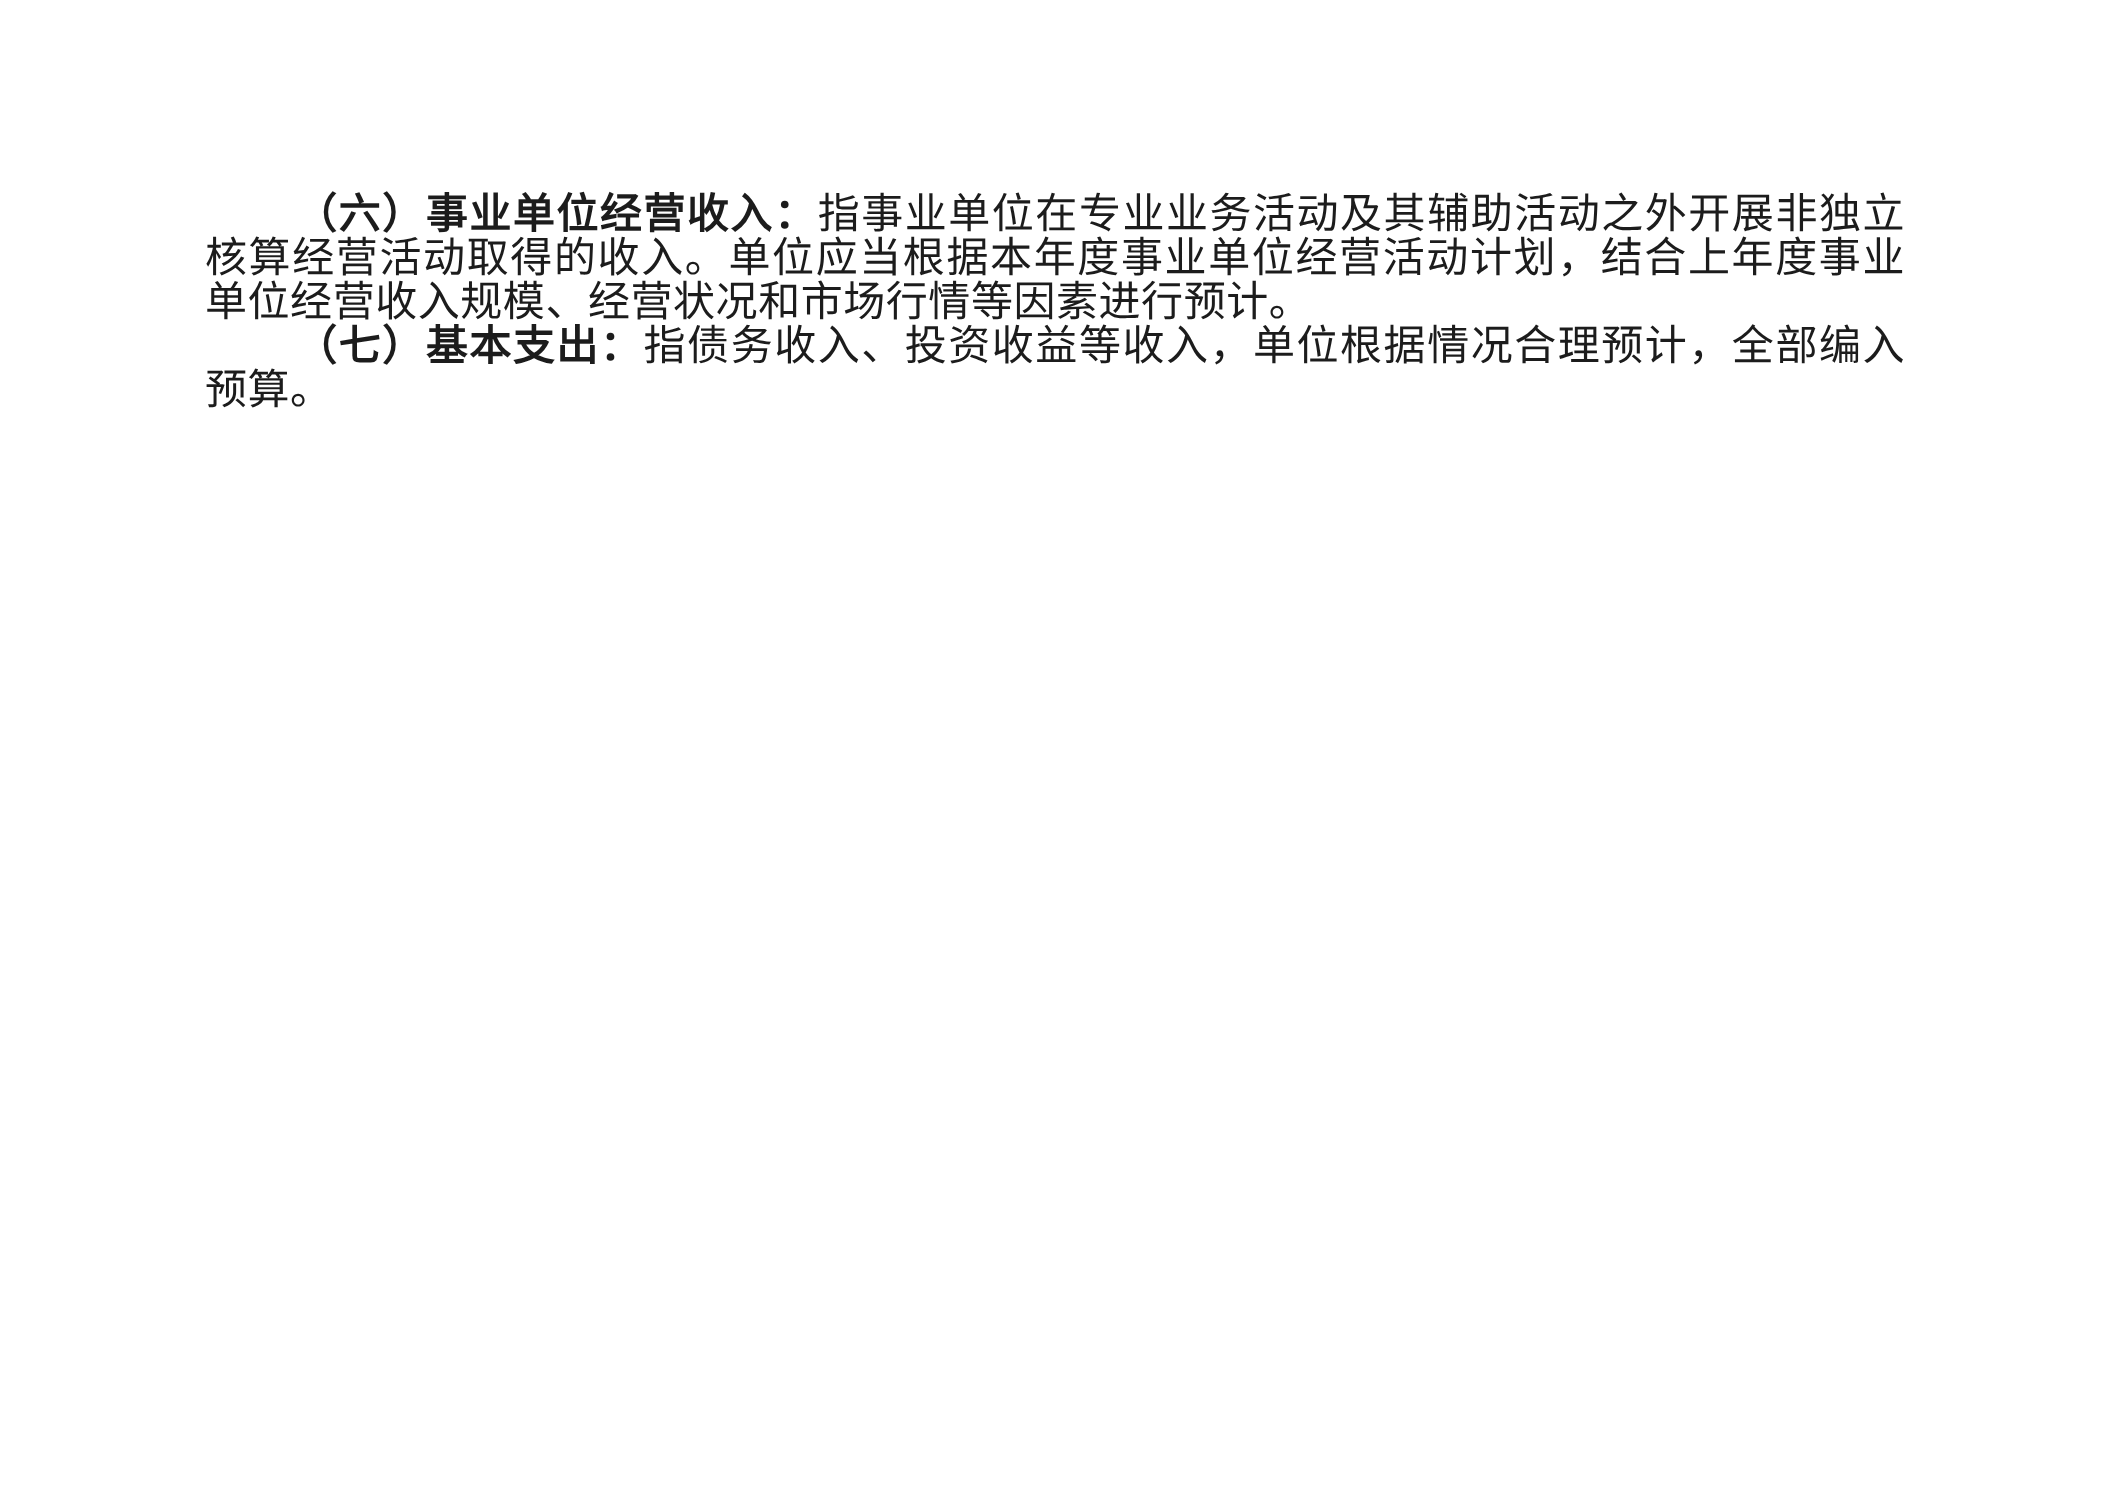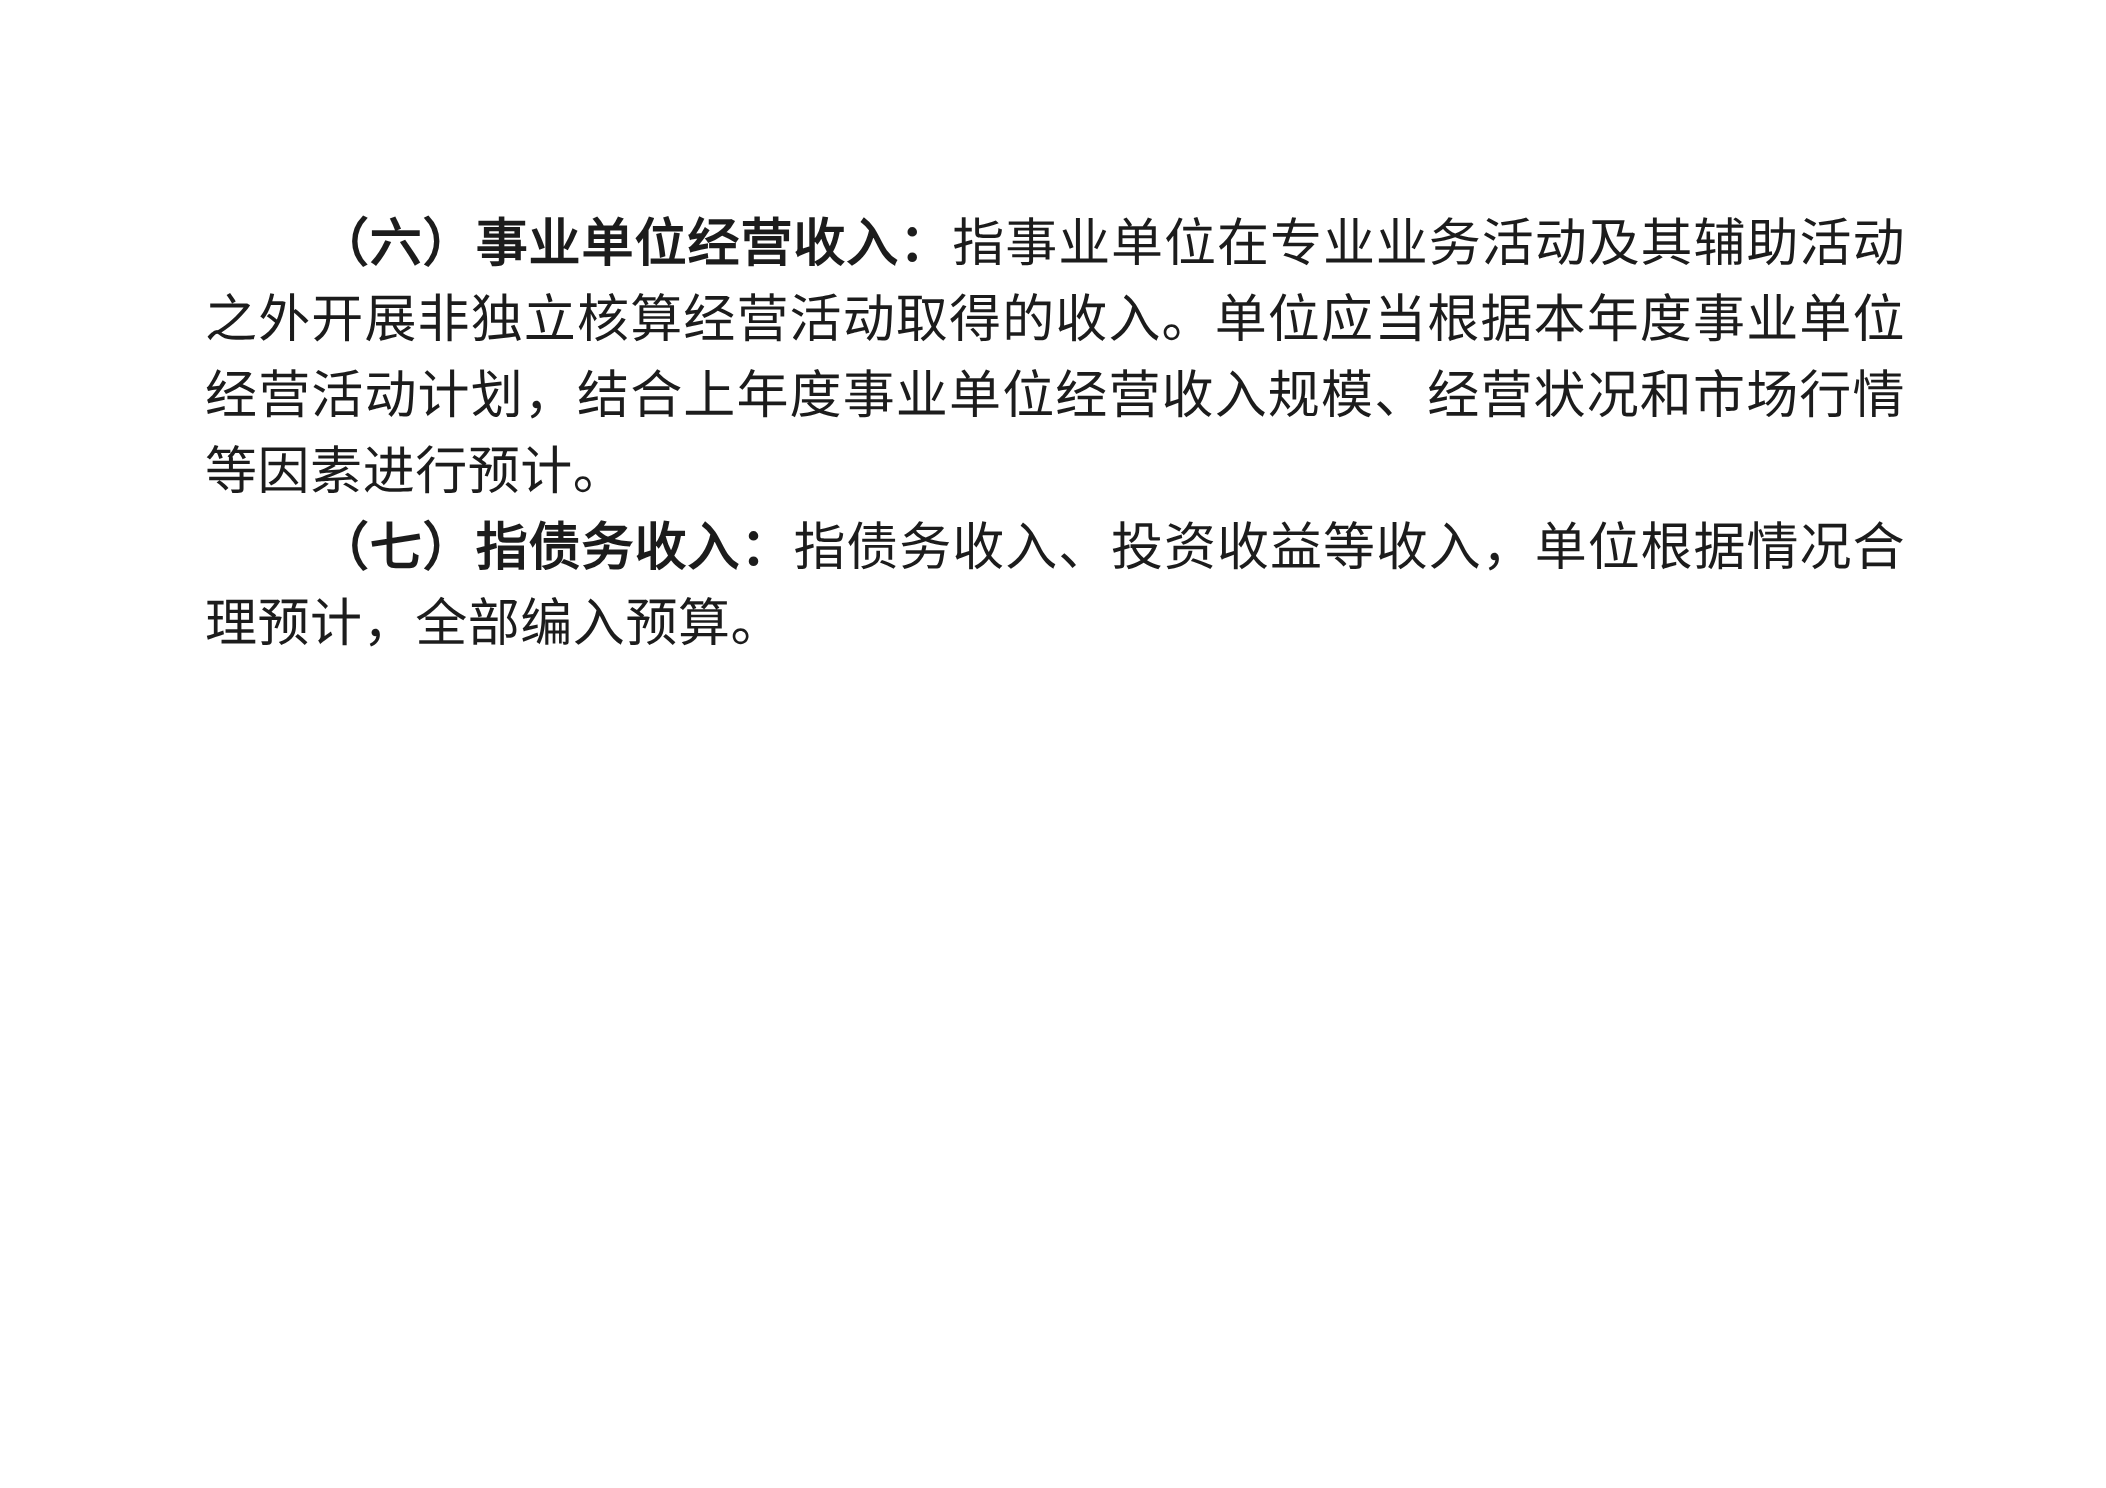--- a/index.html
+++ b/index.html
@@ -11,25 +11,25 @@
     position: relative;
     width: 2106px;
     height: 1488px;
     background: #ffffff;
     overflow: hidden;
     font-family: "Liberation Serif", "DejaVu Serif", serif;
   }
   .content {
     position: absolute;
     left: 205px;
-    top: 206px;
+    top: 192px;
     width: 1700px;
     color: #1c1c1c;
-    font-size: 52px;
-    line-height: 76px;
+    font-size: 42px;
+    line-height: 44px;
     letter-spacing: 0.55px;
     text-align: justify;
     text-justify: inter-ideograph;
     word-break: break-all;
     overflow-wrap: anywhere;
   }
   .para {
     margin: 0;
     padding: 0;
     text-indent: 2.15em;
@@ -42,18 +42,18 @@
   }
 </style>
 </head>
 <body>
 
 <div class="page">
   <div class="content">
 
     <p class="para"><span class="label">（六）事业单位经营收入：</span><span class="body">指事业单位在专业业务活动及其辅助活动之外开展非独立核算经营活动取得的收入。单位应当根据本年度事业单位经营活动计划，结合上年度事业单位经营收入规模、经营状况和市场行情等因素进行预计。</span></p>
 
-    <p class="para"><span class="label">（七）指债务收入：</span><span class="body">指债务收入、投资收益等收入，单位根据情况合理预计，全部编入预算。</span></p>
+    <p class="para"><span class="label">（七）基本支出：</span><span class="body">指债务收入、投资收益等收入，单位根据情况合理预计，全部编入预算。</span></p>
 
 
 
   </div>
 </div>
 
 </body></html>

